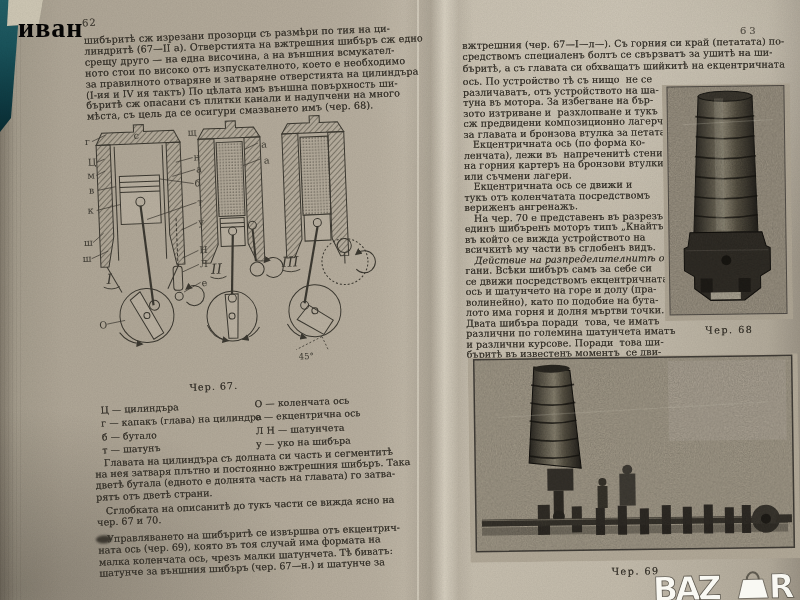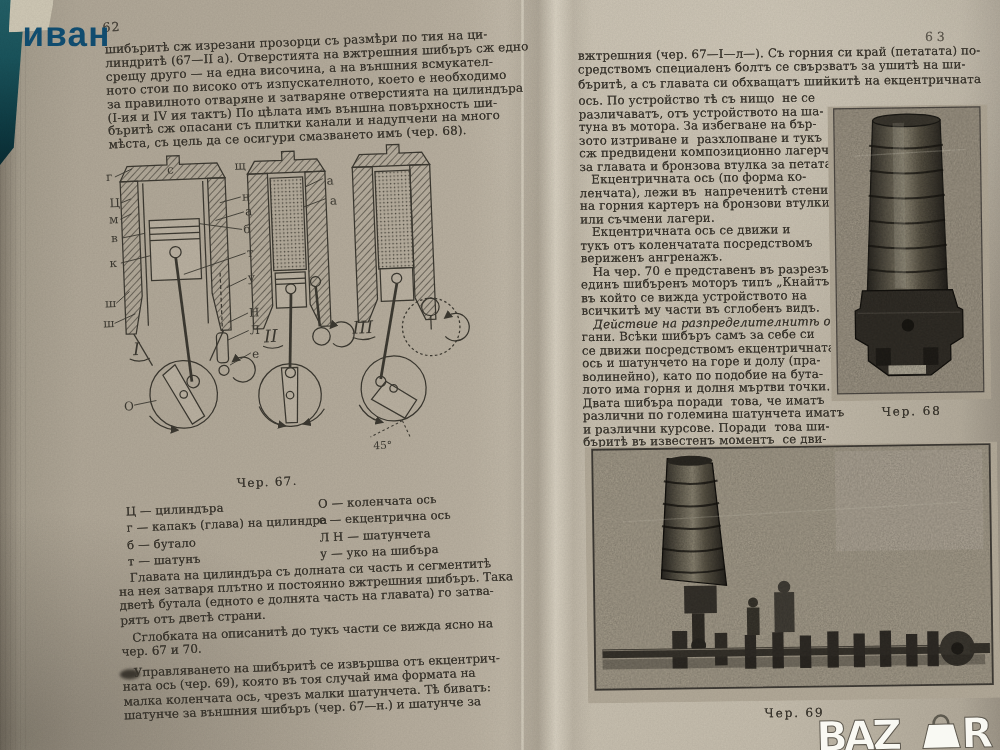--- a/index.html
+++ b/index.html
@@ -59,22 +59,22 @@
   .column{left:7px;top:53px;font-size:9.5px;letter-spacing:.1px;}
   .column .tline{line-height:10.5px;}
   .fig68{position:absolute;left:206px;top:64px;}
   .cap68{position:absolute;left:206px;top:304px;width:128px;text-align:center;font-size:9.6px;
     color:#3a362e;letter-spacing:1.5px;text-shadow:0 0 .5px rgba(55,50,42,.8);}
   .fig69{position:absolute;left:8px;top:334px;}
   .cap69{position:absolute;left:8px;top:544px;width:330px;text-align:center;font-size:9.6px;
     color:#3a362e;letter-spacing:1.5px;text-shadow:0 0 .5px rgba(55,50,42,.8);}
 
   
-  .wm-user{position:absolute;left:18px;top:12px;z-index:7;font-family:Liberation Sans, sans-serif;
-    font-weight:bold;font-size:28px;letter-spacing:1px;color:#0c4a6e;opacity:.97;}
+  .wm-user{position:absolute;left:18px;top:12px;z-index:7;font-family:Liberation Serif, serif;
+    font-weight:bold;font-size:28px;letter-spacing:1px;color:#000000;opacity:.97;}
   .wm-bazar{position:absolute;left:653px;top:568px;z-index:7;transform:rotate(-1.5deg);}
   .noise-overlay{position:absolute;inset:0;z-index:5;pointer-events:none;opacity:.09;}
 </style>
 </head>
 <body>
 
 <svg width="0" height="0" style="position:absolute" aria-hidden="true">
   <defs>
     <pattern id="hatch" width="4" height="4" patternUnits="userSpaceOnUse" patternTransform="rotate(45)">
       <line x1="0" y1="0" x2="0" y2="4" stroke="#4a463c" stroke-width="1.1"></line>

